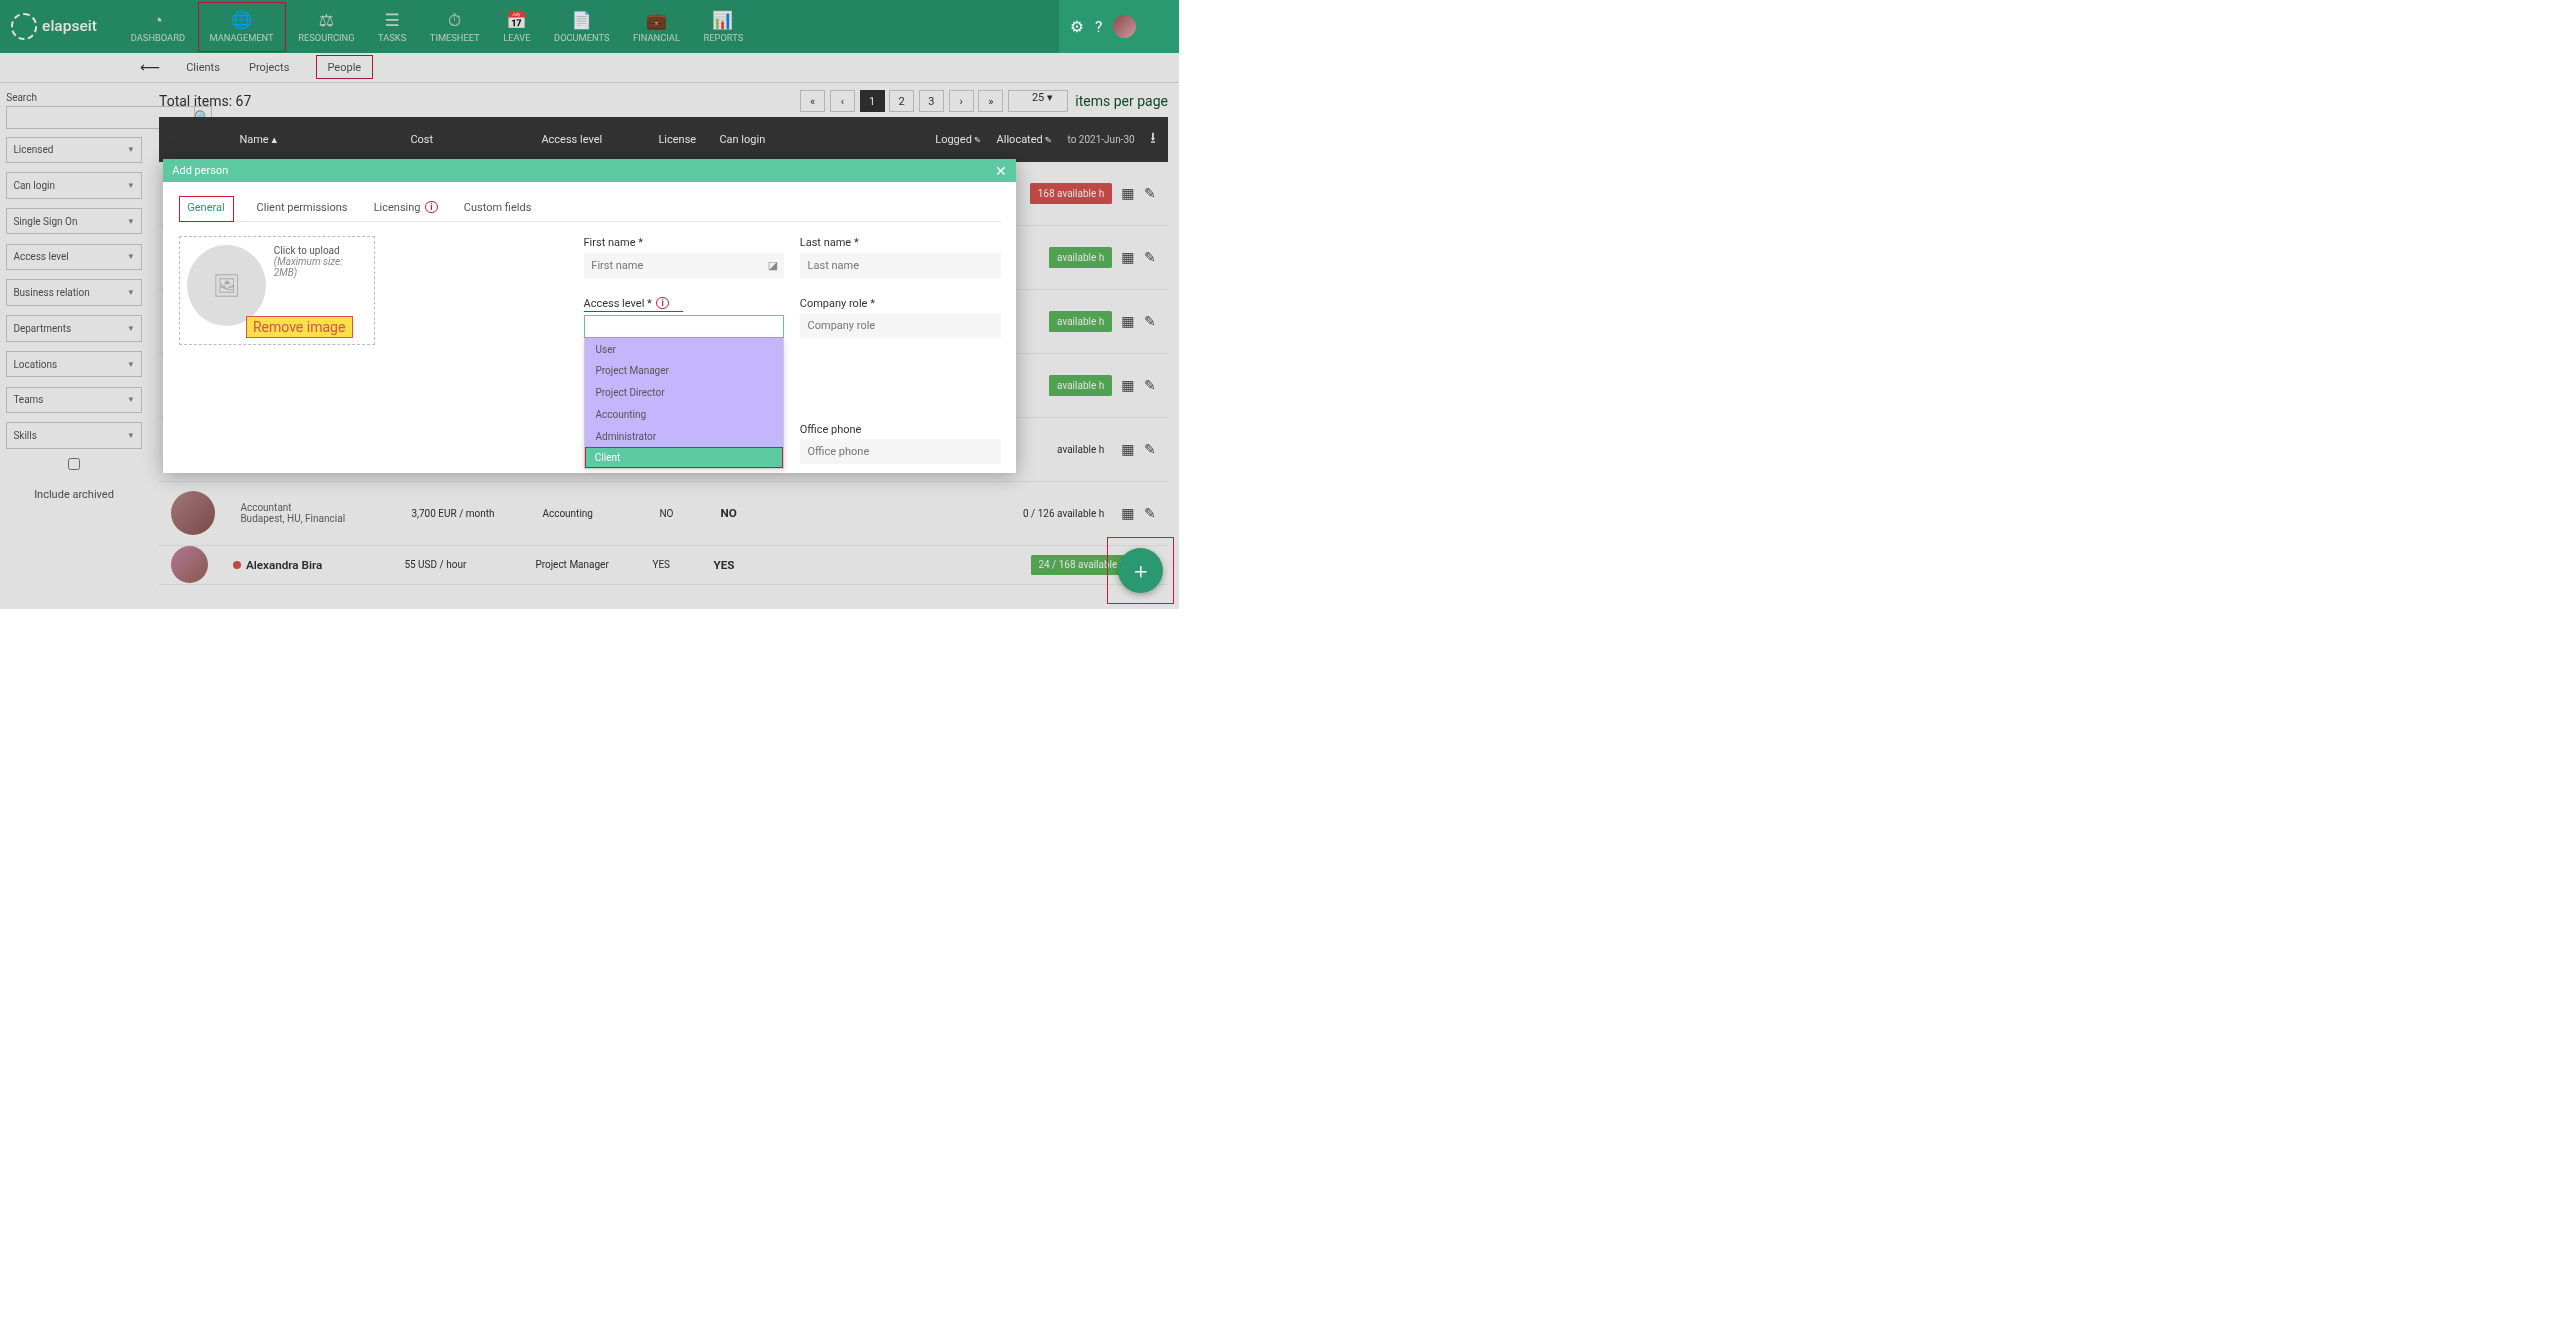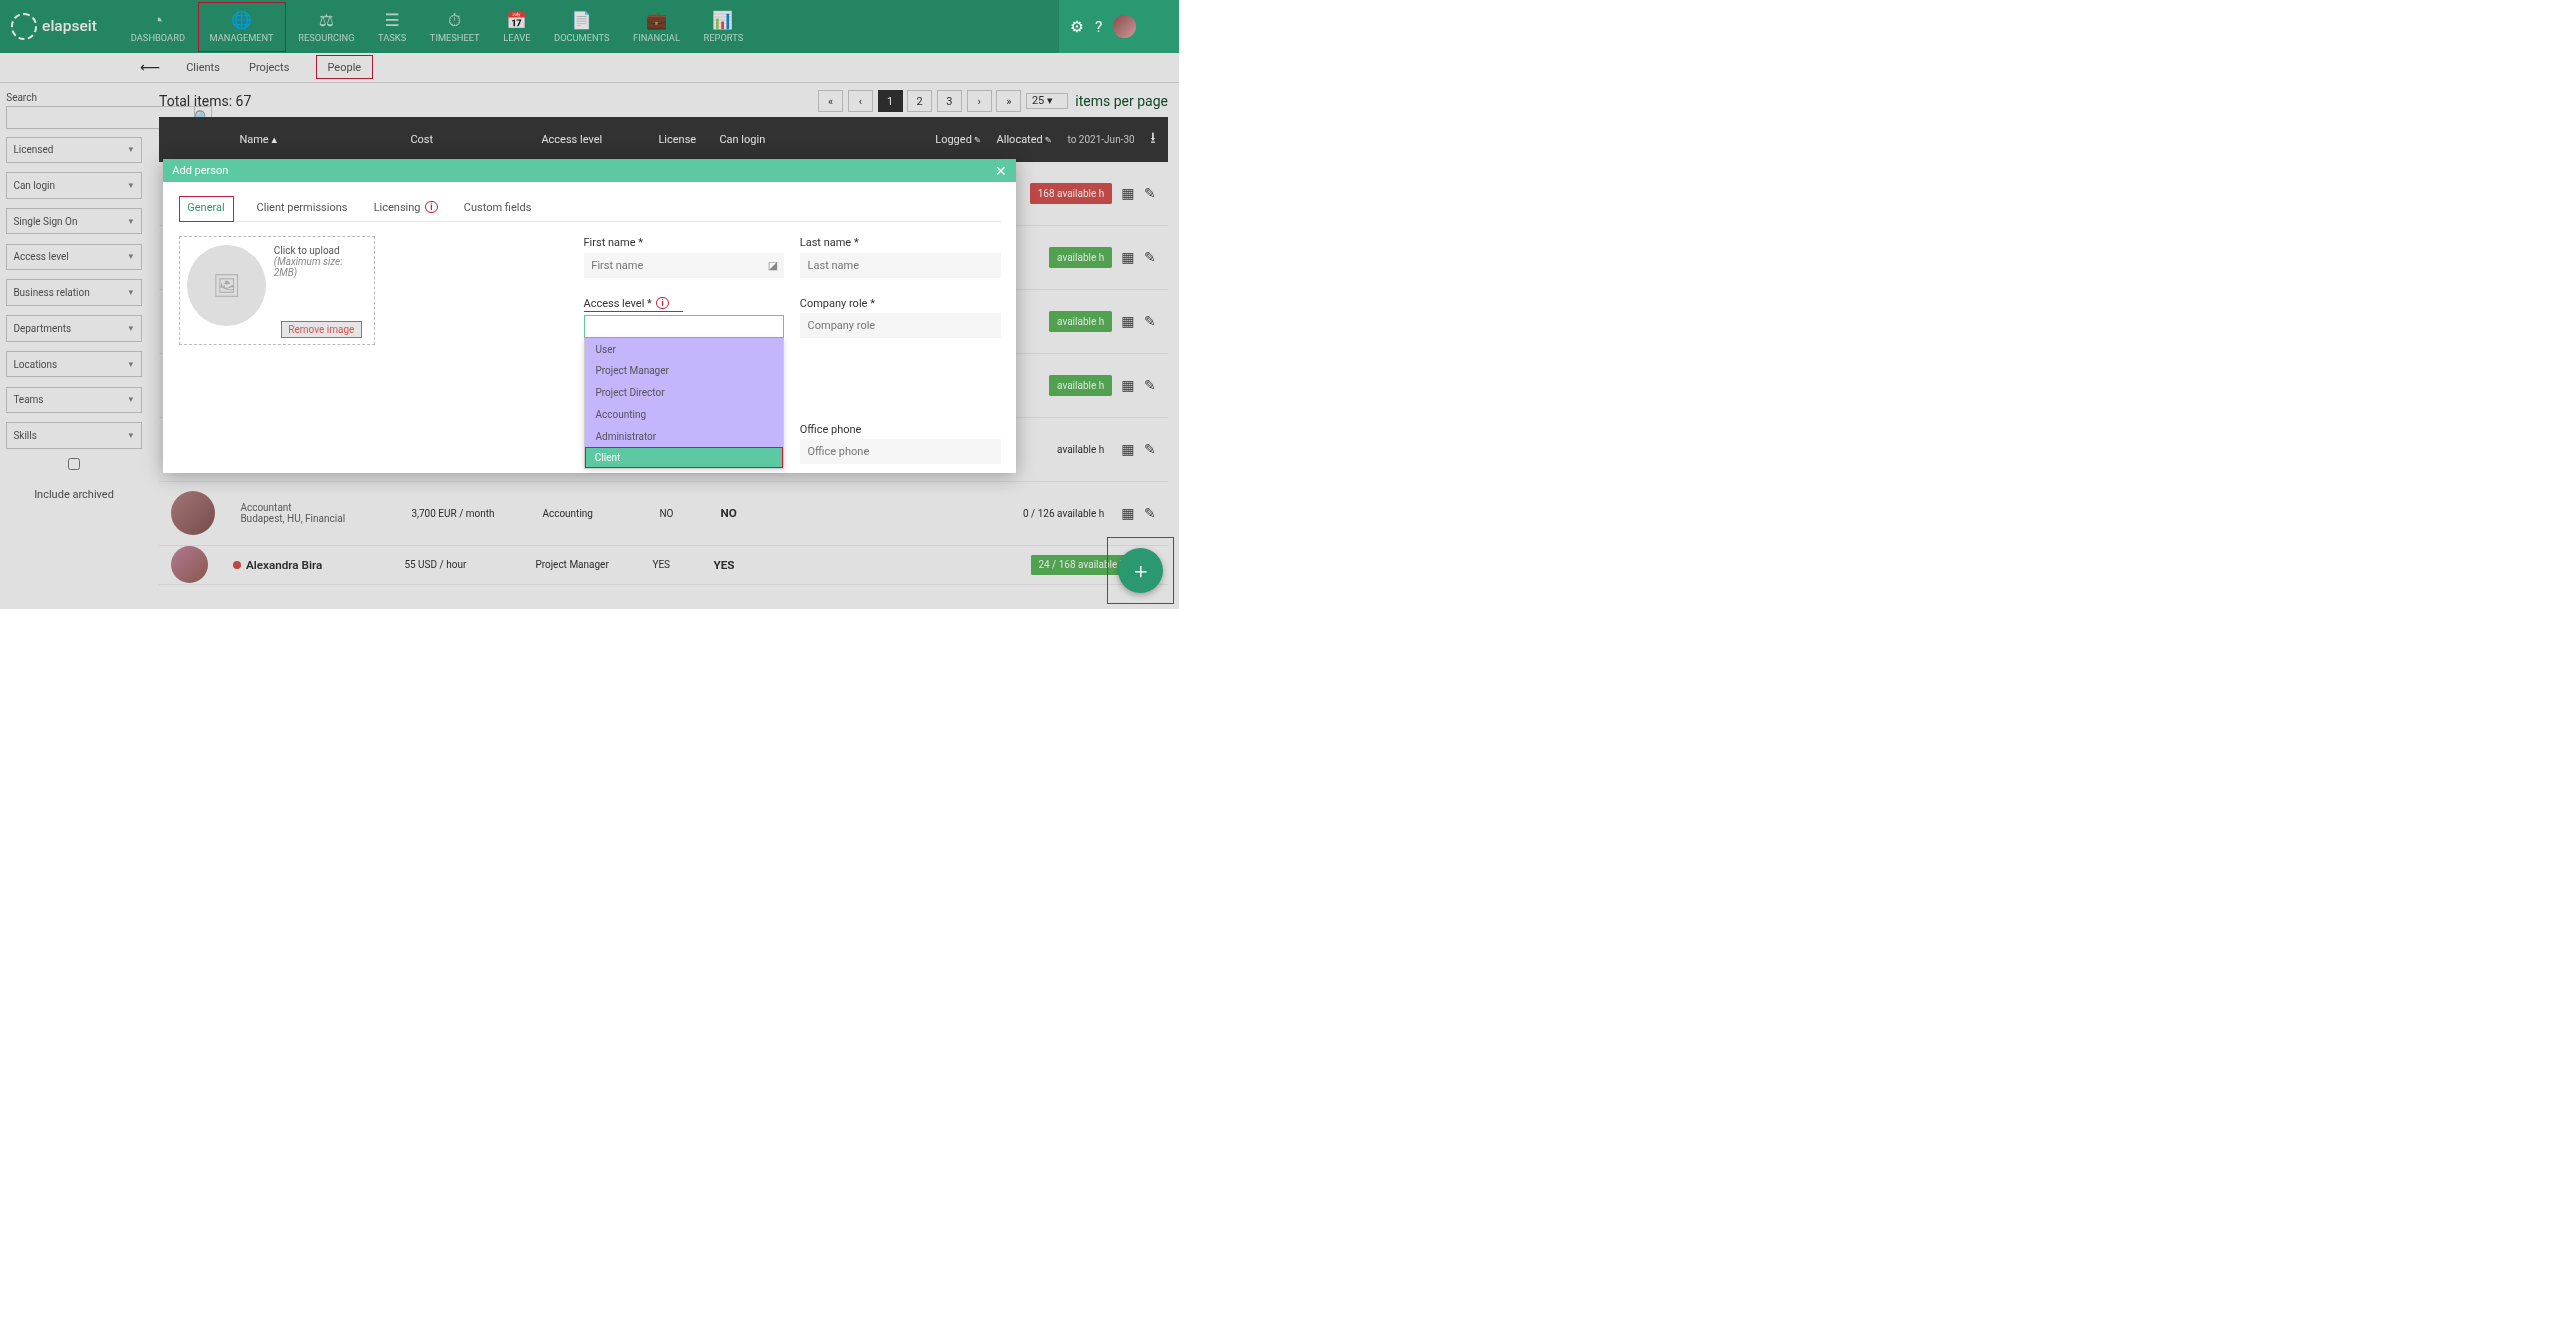--- a/index.html
+++ b/index.html
@@ -41,21 +41,21 @@
 .checkbox-row { display: flex; align-items: center; gap: 18px; color: #555; font-size: 11px; flex-direction: column; }
 .checkbox-row input { width: 12.4px; height: 12.4px; }
 
 
 .content { flex: 1; padding: 7.8px 11px; }
 .content-top { display: flex; justify-content: space-between; align-items: center; margin-bottom: 4.7px; }
 .total-items { font-size: 14px; color: #333; }
 .pager { display: flex; gap: 4.7px; align-items: center; }
 .pg-btn { min-width: 25px; height: 22px; border: 0.8px solid #ccc; background: #fff; display: flex; align-items: center; justify-content: center; cursor: pointer; font-size: 11px; }
 .pg-btn.active { background: #333; color: #fff; border-color: #333; }
-.pg-select { height: 16px; border: 0.8px solid #ccc; padding: 0 14px 0 5px; }
+.pg-select { height: 22px; border: 0.8px solid #ccc; padding: 0 14px 0 23px; }
 .pager-label { font-size: 14px; color: #14532d; margin-left: 3.1px; }
 
 
 .tbl-header { background: #3a3a3a; color: #fff; height: 45px; display: flex; align-items: center; padding: 0 12.4px; font-size: 11px; }
 .tbl-header-right { margin-left: auto; display: flex; align-items: center; gap: 15.5px; }
 .tbl-col { flex-shrink: 0; }
 .c-blank { width: 68px; }
 .c-name { width: 171px; }
 .c-cost { width: 131px; }
 .c-access { width: 117px; }
@@ -90,21 +90,21 @@
 .modal-tab { padding: 4.7px 3.1px 7.8px; color: #555; cursor: pointer; font-size: 11px; display: flex; align-items: center; gap: 4.7px; }
 .modal-tab.active { color: #2a9870; border-bottom: 2.3px solid #2a9870; margin-bottom: -0.8px; }
 .modal-tab.highlight { border: 1.6px solid #c41e3a; padding: 3.1px 7.8px 6.2px; }
 .info-badge { width: 12.4px; height: 12.4px; border: 1.6px solid #c41e3a; color: #c41e3a; border-radius: 50%; display: inline-flex; align-items: center; justify-content: center; font-size: 8.5px; font-weight: 700; }
 
 .modal-content-row { display: flex; gap: 23px; }
 .upload-box { width: 196px; height: 109px; border: 1.6px dashed #bbb; padding: 7.8px; display: flex; gap: 7.8px; position: relative; }
 .upload-circle { width: 81px; height: 81px; border-radius: 50%; background: #ddd; display: flex; align-items: center; justify-content: center; font-size: 22px; color: #aaa; }
 .upload-text { font-size: 10px; color: #555; }
 .upload-text i { font-style: italic; color: #888; }
-.remove-btn { border: 0.8px solid #d9534f; color: #d9534f; background: #e5e5e5; font-size: 10px; padding: 2.3px 6.2px; position: absolute; bottom: 6.2px; right: 12px; cursor: pointer; }
+.remove-btn { border: 0.8px solid #d9534f; color: #d9534f; background: #fde047; font-size: 14px; padding: 2.3px 6.2px; position: absolute; bottom: 6.2px; right: 21px; cursor: pointer; }
 
 .form-cols { display: flex; gap: 15.5px; flex: 1; }
 .form-col { flex: 1; display: flex; flex-direction: column; gap: 19px; }
 .form-group { display: flex; flex-direction: column; gap: 3.1px; }
 .form-label { font-size: 11px; color: #333; display: flex; align-items: center; gap: 4.7px; }
 .form-label.underline-red { border-bottom: 1.6px solid #c41e3a; padding-bottom: 1.6px; width: fit-content; padding-right: 14px; }
 .form-input { height: 25px; background: #f5f5f5; border: none; padding: 0 7.8px; font-size: 11px; }
 .input-wrap { position: relative; }
 .input-suffix-icon { position: absolute; right: 6.2px; top: 50%; transform: translateY(-50%); color: #888; }
 

